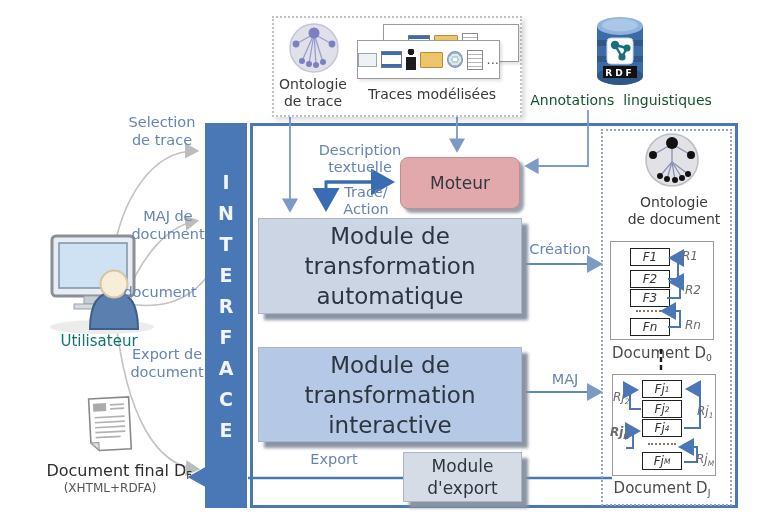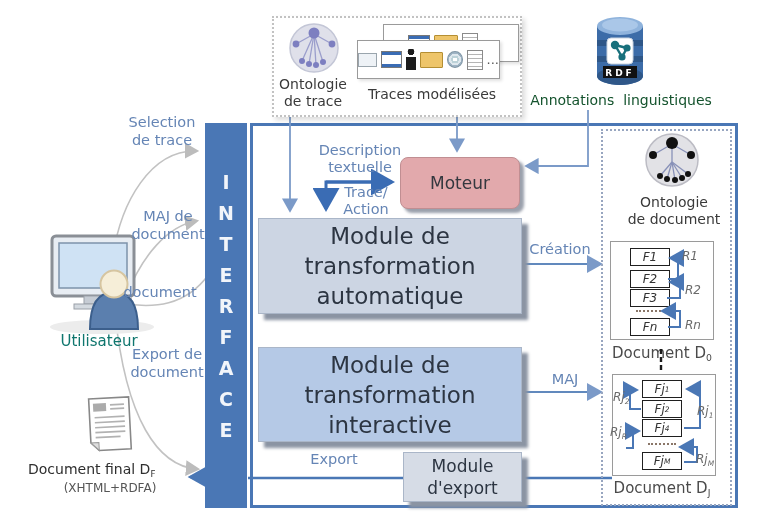--- a/index.html
+++ b/index.html
@@ -61,21 +61,21 @@
   .f-maj{left:540px;top:371px;width:50px;}
   .f-exp{left:303px;top:451px;width:62px;}
 
   
   .u-lbl{color:#6585b5;font-size:14.5px;text-align:center;line-height:18px;z-index:3;}
   .u-sel{left:112px;top:113px;width:100px;}
   .u-maj{left:118px;top:207px;width:100px;}
   .u-aff{left:106px;top:283px;width:108px;}
   .u-exp{left:116px;top:345px;width:102px;}
   .user-name{left:36px;top:332px;width:126px;text-align:center;font-size:15px;color:#0f766e;z-index:3;}
-  .final-lbl{left:28px;top:461px;width:164px;text-align:left;font-size:14px;color:#2e2e2e;z-index:3;}
+  .final-lbl{left:28px;top:461px;width:164px;text-align:right;font-size:16px;color:#2e2e2e;z-index:3;}
   .final-fmt{left:28px;top:481px;width:164px;text-align:center;font-size:12px;color:#555;z-index:3;}
   .sub{font-size:0.62em;vertical-align:-0.35em;}
 
   
   .doc-region{left:601px;top:129px;width:127px;height:373px;border:2px dotted #98a6c0;z-index:3;background:transparent;}
   .onto-doc-lbl{left:622px;top:194px;width:104px;}
   .docbox{background:#fff;border:1.5px solid #9a9a9a;z-index:3;}
   .doc0{left:610px;top:241px;width:102px;height:97px;}
   .docj{left:612px;top:374px;width:102px;height:100px;}
   .fbox{position:absolute;width:38px;height:16px;background:#fff;border:1.7px solid #1f1f1f;z-index:4;
@@ -319,21 +319,21 @@
       <span>Fj</span>
       <span class="sub">4</span>
     </div>
   <div class="dots" style="left:648px;top:443px;"></div>
   <div class="fbox" style="left:642px;top:452px;">
       <span>Fj</span>
       <span class="sub">M</span>
     </div>
   <div class="rlab" style="left:613px;top:390px;"><span>Rj</span><span class="sub">2</span></div>
   <div class="rlab" style="left:697px;top:404px;"><span>Rj</span><span class="sub">1</span></div>
-  <div class="rlab" style="left:610px;top:425px;"><span>Rj</span><span class="sub">R</span></div>
+  <div class="rlab" style="left:610px;top:425px;font-weight:bold;"><span>Rj</span><span class="sub">R</span></div>
   <div class="rlab" style="left:696px;top:452px;"><span>Rj</span><span class="sub">M</span></div>
   <div class="abs caption" style="left:607px;top:479px;"><span>Document D</span><span class="sub">J</span></div>
 
   <svg id="svg-over" class="overlay">
     <path d="M661,349 L661,373" stroke="#1a1a1a" stroke-width="2.4" stroke-dasharray="5,3" fill="none"></path>
     <g stroke="#4a77b5" stroke-width="2" fill="none">
       <path d="M668,279 L678,279 L678,258 L670,258" marker-end="url(#mNavy)"></path>
       <path d="M667,298 L680,298 L680,282 L670,282" marker-end="url(#mNavy)"></path>
       <path d="M668,327 L680,327 L680,311 L662,311" marker-end="url(#mNavy)"></path>
       <path d="M684,428 L700,428 L700,389 L687,389" marker-end="url(#mNavy)"></path>

